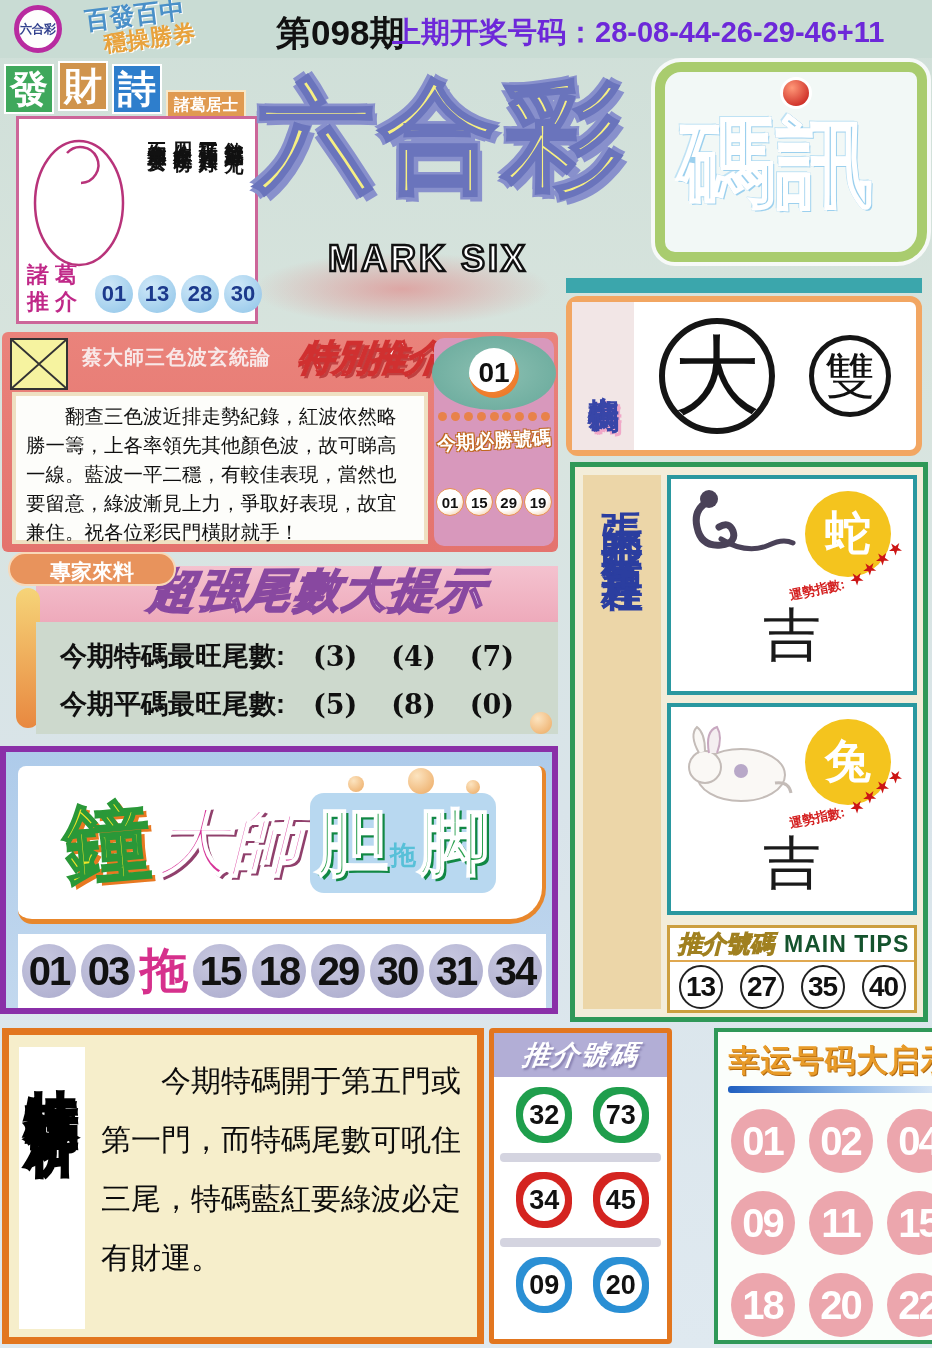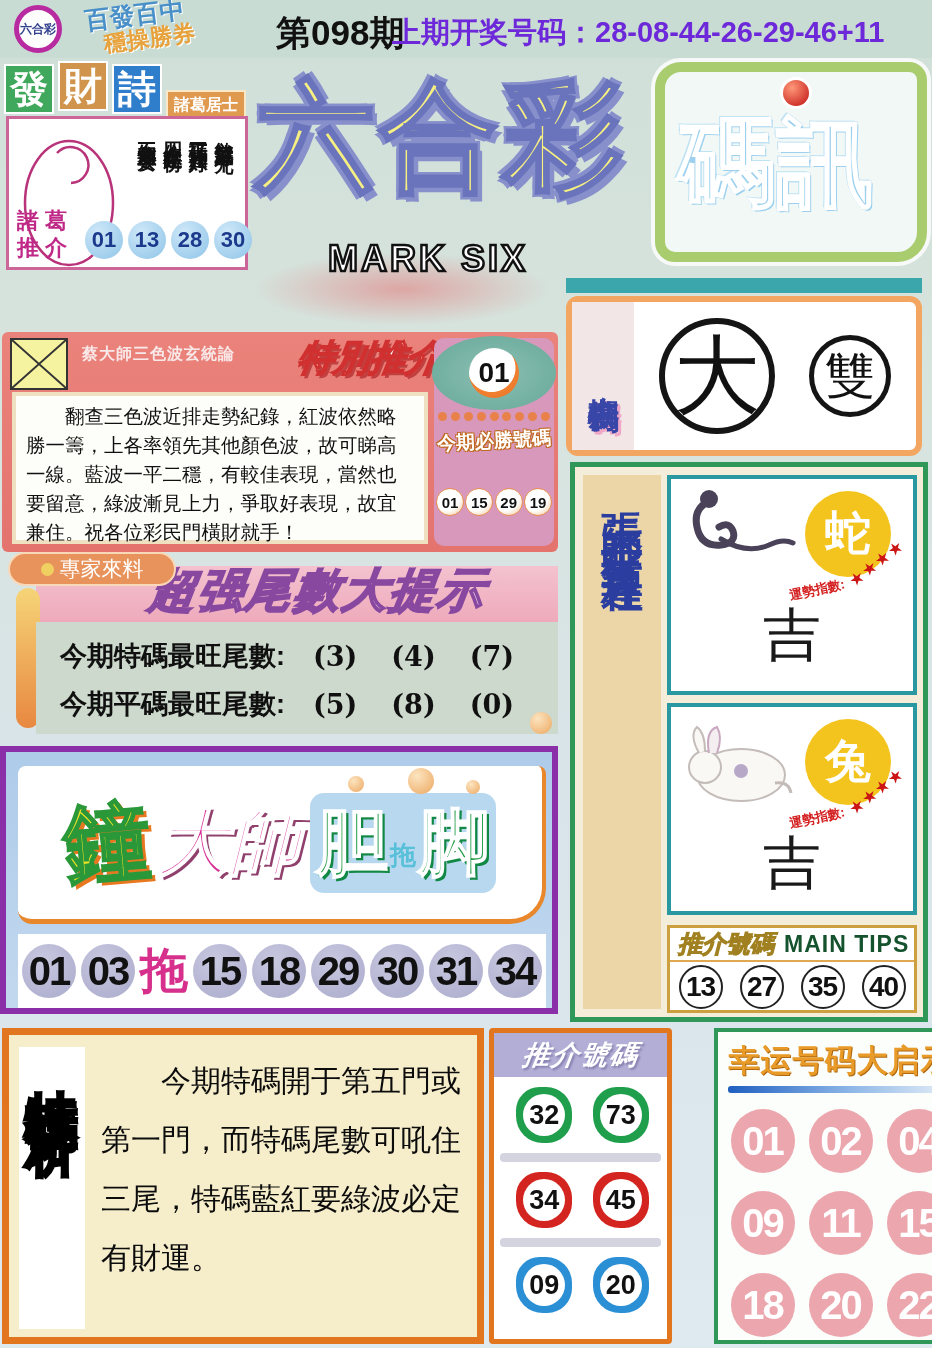--- a/index.html
+++ b/index.html
@@ -19,21 +19,21 @@
   .slogan .s1 { color:#4a90c8; font-size:25px; font-weight:900; text-shadow:1px 1px 0 #fff; }
   .slogan .s2 { color:#e8a23c; font-size:23px; font-weight:900; margin-left:16px; text-shadow:1px 1px 0 #fff; }
   .issue { left:276px; top:10px; font-size:35px; font-weight:900; color:#111; white-space:nowrap; }
   .lastdraw { left:392px; top:13px; font-size:29px; font-weight:900; color:#6d28d9; white-space:nowrap; }
 
   
   .poem-tile { width:50px; height:50px; color:#fff; font-size:38px; font-weight:900;
                display:flex; align-items:center; justify-content:center; border:2px solid #fff; }
   .poem-author { left:166px; top:90px; background:#e09a50; border:2px solid #f8e8c8; color:#fff;
                  font-size:16px; font-weight:bold; padding:3px 6px; white-space:nowrap; }
-  .poem-box { left:6px; top:116px; width:242px; height:154px; background:#fff; border:3px solid #cc6699; }
+  .poem-box { left:16px; top:116px; width:242px; height:208px; background:#fff; border:3px solid #cc6699; }
   .poem-lines { position:absolute; right:8px; top:8px; height:158px; writing-mode:vertical-rl;
                 text-orientation:upright; font-size:19px; font-weight:bold; color:#111; line-height:1.35; }
   .poem-lines div { letter-spacing:2px; }
   .rec-grid { position:absolute; left:8px; bottom:6px; width:62px; color:#c02888; font-weight:900;
               font-size:22px; line-height:1.2; }
   .rec-balls { position:absolute; left:76px; bottom:8px; display:flex; gap:5px; }
   .rec-balls .ball { width:38px; height:38px; background:radial-gradient(circle at 35% 30%,#cfe8f8,#8ec4e8);
                      color:#1c3a8c; font-size:22px; font-weight:900; }
 
   
@@ -63,21 +63,21 @@
   .sc-circles { flex:1; display:flex; align-items:center; justify-content:center; gap:34px; }
   .c-da { width:116px; height:116px; border:6px solid #151515; background:#fff; font-size:86px;
           font-family:"DejaVu Serif",serif; color:#111; }
   .c-shuang { width:82px; height:82px; border:5px solid #151515; background:#fff; font-size:50px;
               font-family:"DejaVu Serif",serif; color:#111; }
 
   
   .cai { left:2px; top:332px; width:556px; height:220px; background:linear-gradient(180deg,#ea837b,#e4736e);
          border-radius:6px; }
   .envelope { position:absolute; left:8px; top:6px; width:58px; height:52px; background:#f6f3a0; border:2px solid #333; }
-  .cai-title { position:absolute; left:80px; top:12px; font-size:16px; font-weight:bold; color:#f8e8e8;
+  .cai-title { position:absolute; left:80px; top:12px; font-size:20px; font-weight:bold; color:#f8e8e8;
                letter-spacing:1px; white-space:nowrap; }
   .cai-sub { position:absolute; left:296px; top:2px; font-size:36px; font-weight:900; font-style:italic;
              color:#fff; -webkit-text-stroke:1.5px #d03030; text-shadow:3px 3px 0 #c04040; transform:skewX(-8deg);
              white-space:nowrap; }
   .cai-body { position:absolute; left:10px; top:60px; width:416px; height:152px; background:#fdfdfa;
               border:4px solid #efe0c2; padding:6px 10px; font-size:19.5px; line-height:29px; color:#101010;
               text-indent:2em; font-weight:500; }
   .cai-right { position:absolute; left:432px; top:6px; width:120px; height:208px; background:#d898bc; border-radius:10px; }
   .cai-oval { position:absolute; left:-2px; top:-2px; width:124px; height:74px; border-radius:50%;
               background:radial-gradient(ellipse at center,#8cc0b2,#66a89a); display:flex; align-items:center; justify-content:center; }
@@ -87,21 +87,21 @@
   .dots i { width:9px; height:9px; border-radius:50%; background:#e8824a; }
   .mustwin-label { position:absolute; left:0; top:90px; width:120px; text-align:center; font-size:19px; font-weight:900;
                    color:#fff; transform:rotate(-3deg);
                    text-shadow:1px 1px 0 #c06820,-1px -1px 0 #c06820,1px -1px 0 #c06820,-1px 1px 0 #c06820; }
   .mustwin-balls { position:absolute; left:2px; top:150px; width:116px; display:flex; justify-content:space-between; }
   .mustwin-balls .ball { width:28px; height:28px; font-size:15px; font-weight:900; color:#111;
                          background:radial-gradient(circle at 35% 30%,#fff 55%,#f0c090); border:1px solid #e89050; }
 
   
   .tab-expert { left:8px; top:552px; width:168px; height:34px; background:#e8935c; border:2px solid #f8d8b8;
-                border-radius:17px; color:#fff; font-size:21px; font-weight:normal; justify-content:center; gap:6px; }
+                border-radius:17px; color:#fff; font-size:21px; font-weight:bold; justify-content:center; gap:6px;flex-direction:column; }
   .tab-expert i { width:13px; height:13px; border-radius:50%; background:#f0d060; }
   .vbar { left:16px; top:588px; width:24px; height:140px; border-radius:12px;
           background:linear-gradient(180deg,#f6d478,#e88840); }
   .tail-hdr { left:36px; top:566px; width:522px; height:56px; background:linear-gradient(180deg,#f4c2cf,#eeaabb); }
   .tail-title { left:150px; top:560px; font-size:46px; font-weight:900; font-style:italic; letter-spacing:2px;
                 color:#e6d2ec; -webkit-text-stroke:2px #8848a0; transform:skewX(-8deg); white-space:nowrap; }
   .tail-body { left:36px; top:622px; width:522px; height:112px; background:#cdd9cd; padding:10px 4px 0 24px; }
   .tail-row { display:flex; align-items:center; height:48px; font-size:27px; font-weight:900; color:#101010; }
   .tail-row .vals { display:flex; gap:34px; margin-left:28px; font-family:"DejaVu Serif",serif; font-weight:bold; }
   .peach { left:530px; top:712px; width:22px; height:22px; border-radius:50%;

